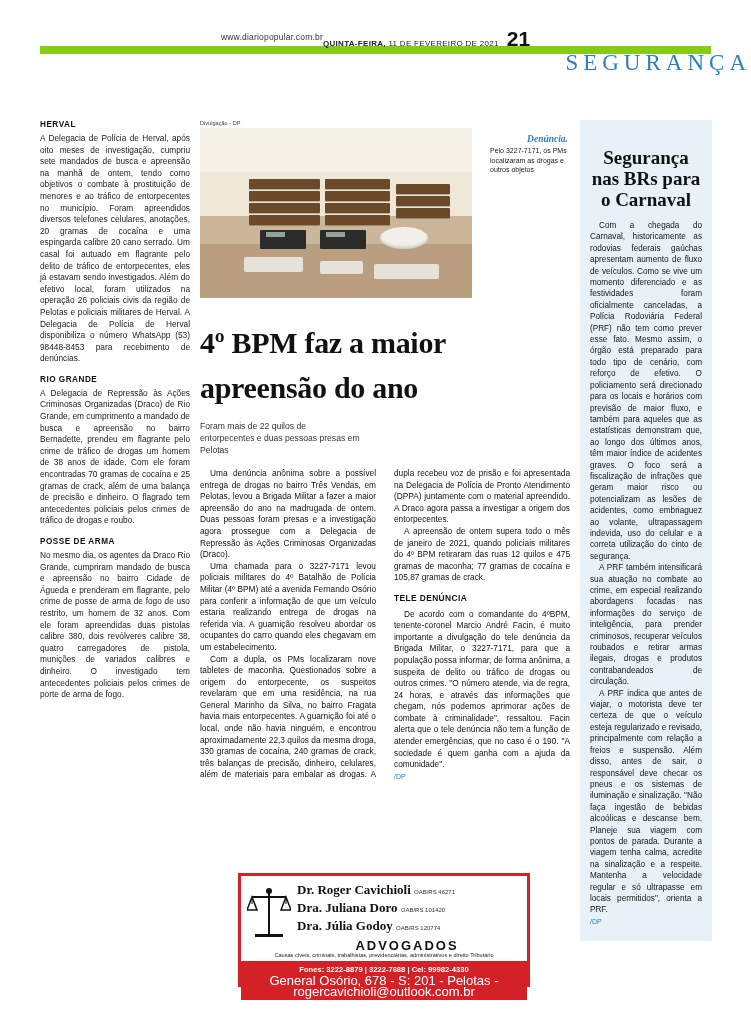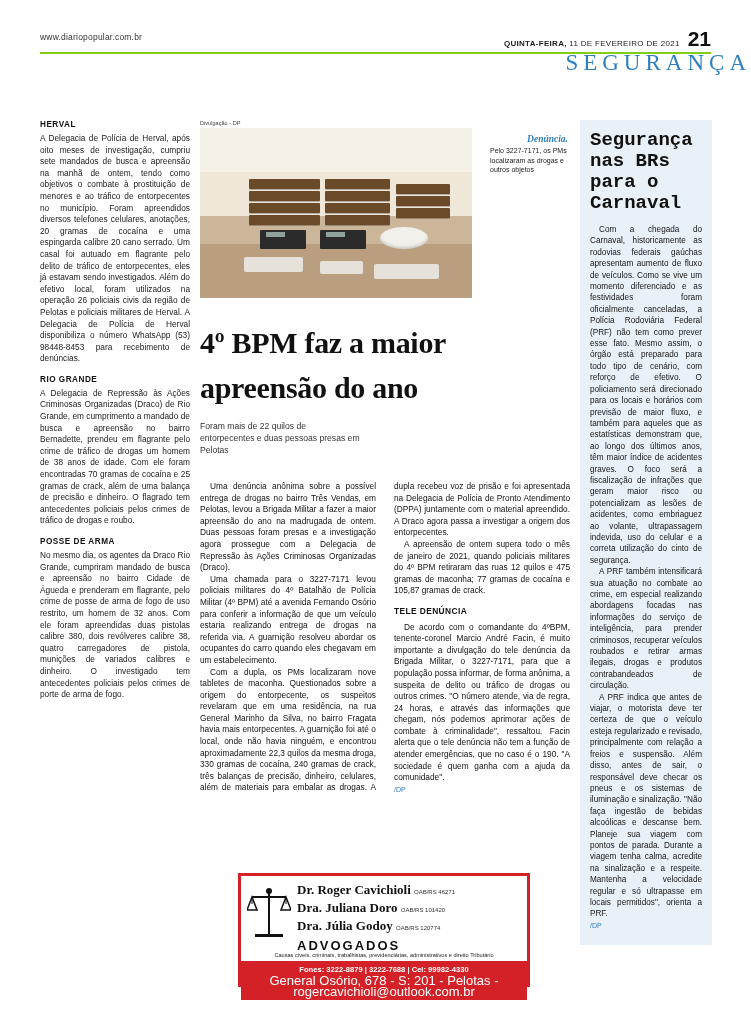--- a/index.html
+++ b/index.html
@@ -11,22 +11,22 @@
     font-family: "Liberation Serif", serif;
     color: #111;
     position: relative;
     overflow: hidden;
   }
 
   
   .masthead {
     position:absolute; left:40px; right:40px; top:28px;
     height:26px;
-    border-bottom: 2px solid #84cc16;
-    display:flex; align-items:flex-start; justify-content:space-between;
+    border-bottom: 8px solid #84cc16;
+    display:flex; align-items:flex-start; justify-content:center;
   }
   .masthead .site {
     font-family: "Liberation Sans", sans-serif;
     font-size: 8.5px; color:#333; letter-spacing:0.2px; padding-top:4px;
   }
   .masthead .right { display:flex; align-items:baseline; gap:8px; padding-top:0px;}
   .masthead .date {
     font-family: "Liberation Sans", sans-serif;
     font-size: 8px; color:#222; letter-spacing:0.3px; padding-top:6px;
   }
@@ -125,21 +125,21 @@
   }
 
   .headline {
     font-family: "Liberation Serif", serif;
     font-weight: bold; font-size: 30px; line-height: 45px;
     margin: 22px 0 10px 0; color:#111; letter-spacing:-0.3px;
   }
   .standfirst {
     font-family:"Liberation Sans", sans-serif;
     font-size: 8.6px; line-height: 12px; color:#333;
-    width: 160px; margin-bottom: 25px;
+    width: 160px; margin-bottom: 12px;
   }
 
   .cols2 {
     column-count: 2; column-gap: 18px;
     font-family:"Liberation Sans", sans-serif;
     font-size: 8.3px; line-height: 11.6px; text-align: justify;
   }
   .cols2 p { margin: 0 0 0 0; text-indent: 10px; }
   .cols2 h4 {
     font-family:"Liberation Sans", sans-serif;
@@ -147,23 +147,23 @@
     letter-spacing:0.4px;
   }
   .credit { color:#2f7fc1; font-size:7px; }
 
   
   .rightcol {
     position:absolute; left:580px; top:120px; width:132px;
     background:#e8f1f8; padding:10px 10px 14px 10px;
   }
   .rightcol h2 {
-    font-family: Liberation Mono, monospace;
+    font-family: Liberation Serif, serif;
     font-size: 19px; line-height: 21px; font-weight:bold;
-    margin: 0 0 10px 0; color:#111;
+    margin: 17px 0 10px 0; color:#111;text-align:center;
   }
   .rightcol p {
     font-family:"Liberation Sans", sans-serif;
     font-size: 8.2px; line-height: 11.4px; text-align: justify;
     margin:0; text-indent: 9px; color:#151515;
   }
 
   
   .ad {
     position:absolute; left:238px; top:873px; width:292px; height:114px;
@@ -180,21 +180,21 @@
     font-family:"Liberation Serif", serif;
     font-weight:bold; font-size: 13px; color:#111; line-height: 16px;
   }
   .ad .nm .oab {
     font-family:"Liberation Sans", sans-serif;
     font-size: 6px; font-weight:normal; color:#333; letter-spacing:0;
   }
   .ad .adv {
     font-family:"Liberation Sans", sans-serif;
     font-weight:bold; font-size: 13px; letter-spacing:2px;
-    color:#111; text-align:left; padding-right:6px; margin-top:2px;
+    color:#111; text-align:center; padding-right:6px; margin-top:2px;
   }
   .ad .areas {
     font-family:"Liberation Sans", sans-serif;
     font-size: 5.6px; text-align:center; color:#222; padding: 2px 0 3px 0;
   }
   .ad .bar {
     background:#d42027; color:#fff; text-align:center;
     font-family:"Liberation Sans", sans-serif;
     font-size: 7.6px; font-weight:bold; padding: 3px 0; line-height:11px;
   }

